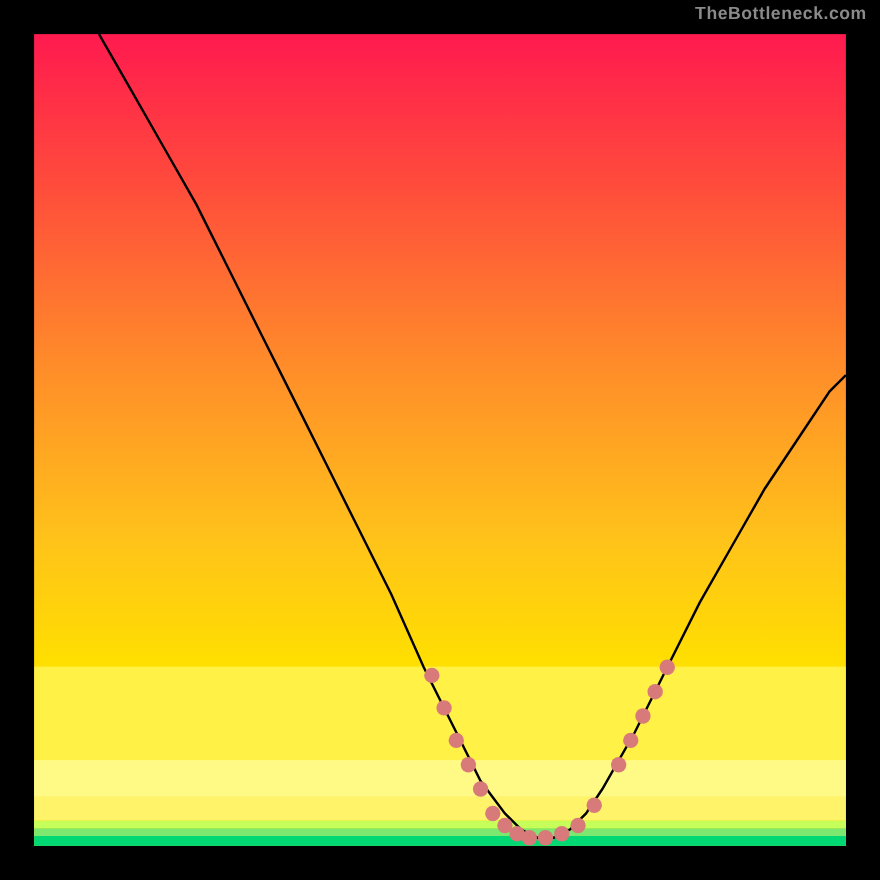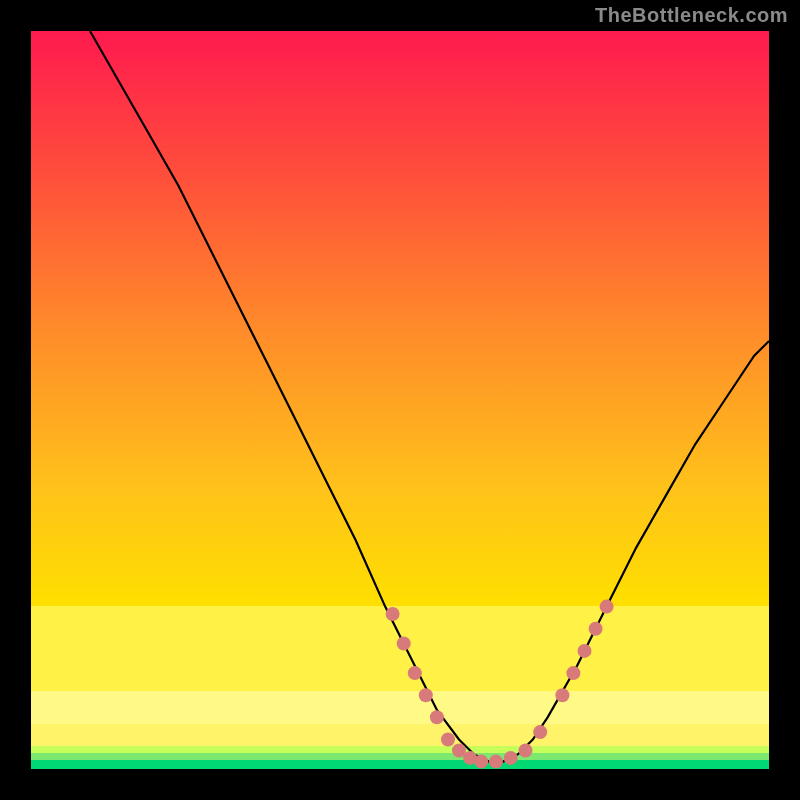--- a/index.html
+++ b/index.html
@@ -8,21 +8,21 @@
     position: relative;
     width: 800px;
     height: 800px;
     background: #000;
   }
   .watermark {
     position: absolute;
     top: 4px;
     right: 12px;
     font-family: Arial, Helvetica, sans-serif;
-    font-size: 20px;
+    font-size: 16px;
     font-weight: 600;
     color: #8a8a8a;
     letter-spacing: 0.5px;
     z-index: 20;
   }
   .plot {
     position: absolute;
     left: 31px;
     top: 31px;
     width: 738px;

